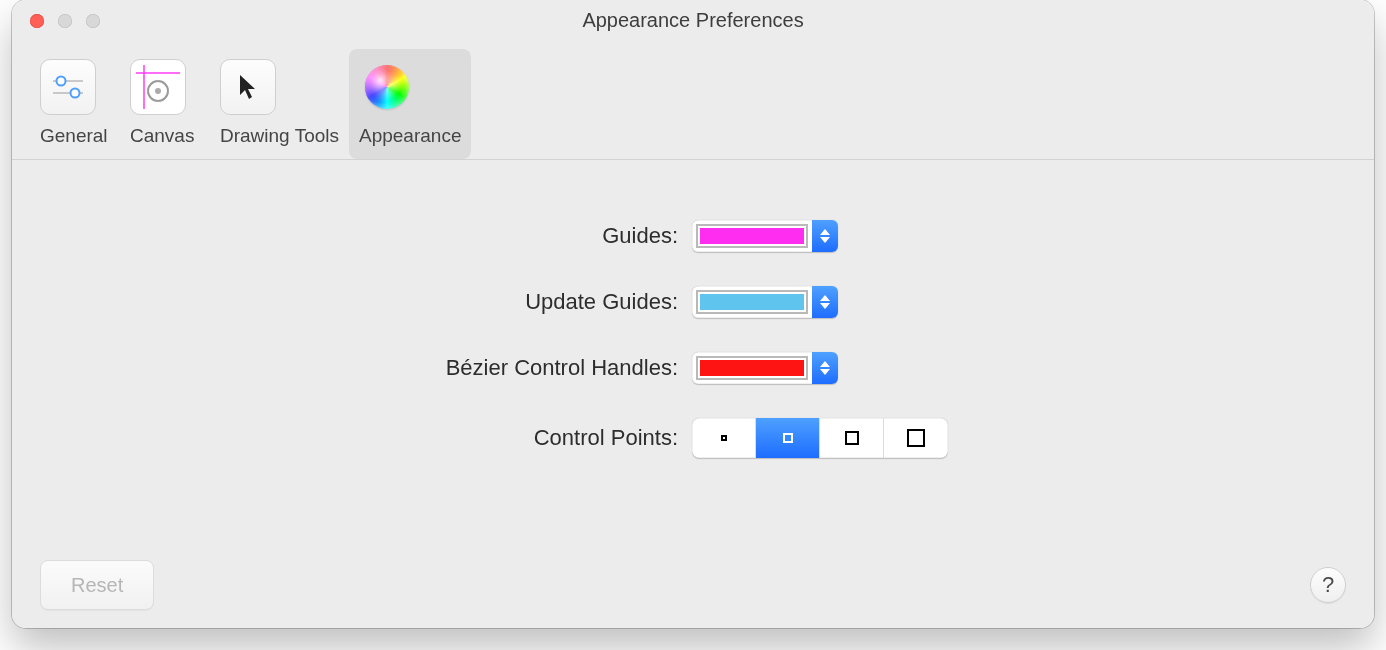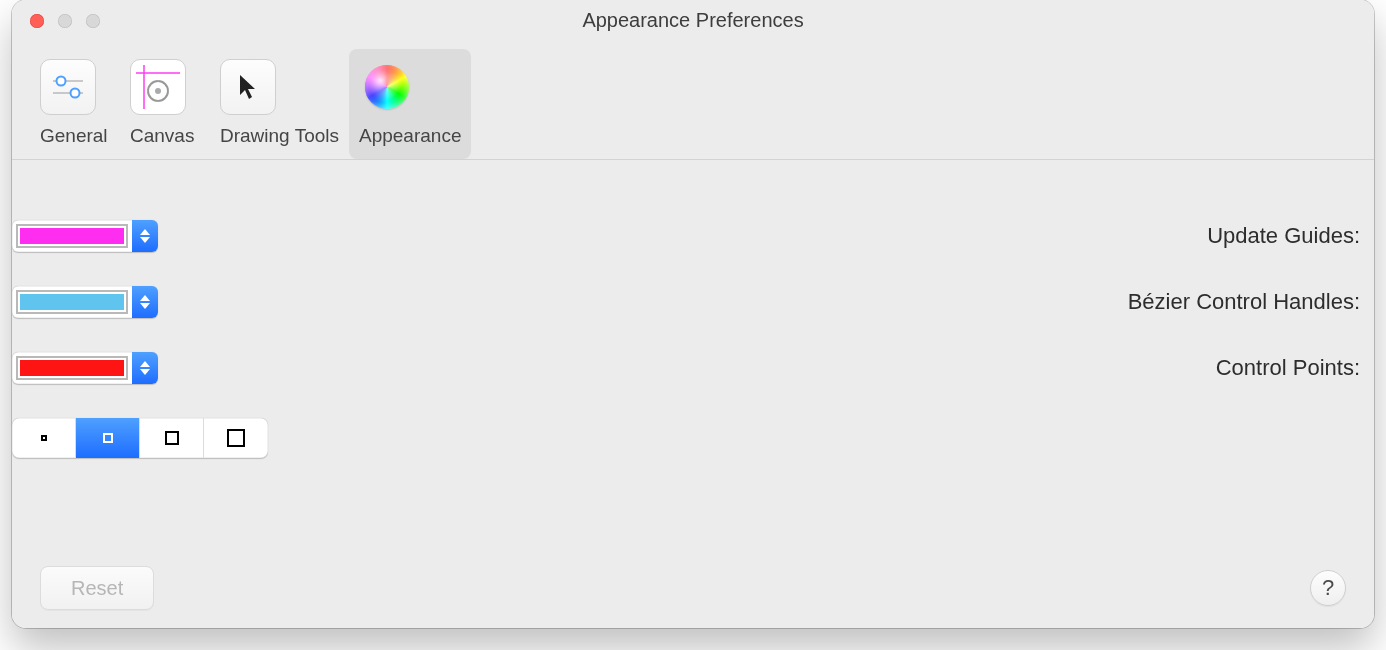--- a/index.html
+++ b/index.html
@@ -172,21 +172,21 @@
   
   .footer {
     position: absolute;
     left: 0; right: 0; bottom: 18px;
     padding: 0 28px;
     display: flex;
     align-items: center;
     justify-content: space-between;
   }
   .reset-btn {
-    height: 44px;
+    height: 50px;
     padding: 0 30px;
     border-radius: 8px;
     border: 1px solid #dcdcdc;
     background: linear-gradient(#fbfbfb,#f1f1f1);
     color: #b6b6b6;
     font-size: 20px;
     box-shadow: 0 1px 0 rgba(0,0,0,0.03);
   }
   .help-btn {
     width: 36px; height: 36px;
@@ -283,20 +283,21 @@
       </div>
       <div class="tab-label">Appearance</div>
     </div>
 
 
   </div>
 
   <div class="content">
     <div class="form">
 
+      <div class="form-label">Guides:</div>
       <div>
         <div class="color-popup">
           <div class="color-well">
               <div class="color-swatch" style="background:#ff2df0"></div>
             </div>
           <div class="popup-arrows">
             <svg width="10" height="6">
                 <path d="M5 0 L10 6 H0 Z" fill="#fff"></path>
               </svg>
             <svg width="10" height="6">

